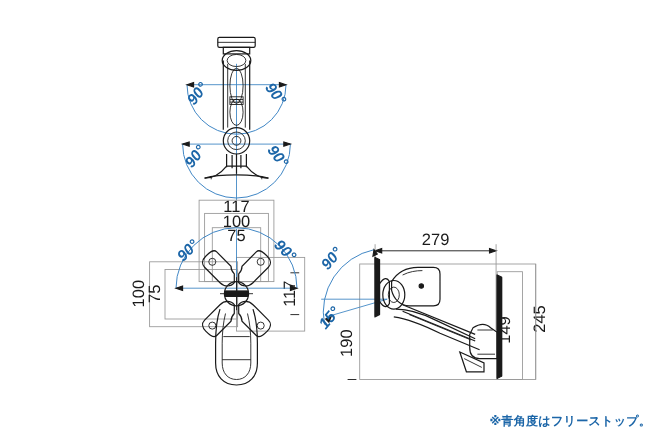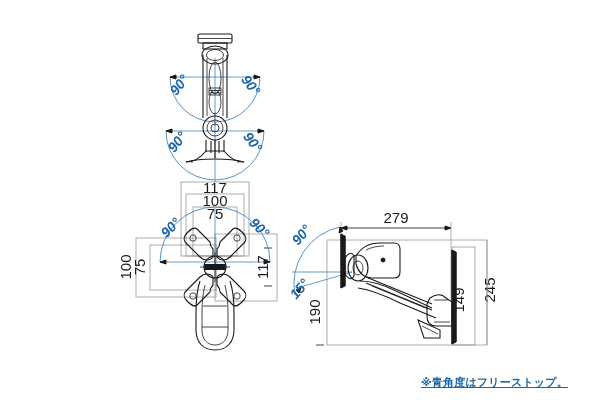--- a/index.html
+++ b/index.html
@@ -17,29 +17,28 @@
     background: #ffffff;
     overflow: hidden;
   }
   #drawing {
     position: absolute;
     left: 0;
     top: 0;
   }
   .note {
     position: absolute;
-    right: 32px;
+    right: 8px;
     bottom: 10px;
     font-family: "DejaVu Sans", sans-serif;
     font-size: 11px;
     font-weight: bold;
     color: #1c66a8;
     letter-spacing: 0.2px;
     white-space: nowrap;
-    text-decoration: underline;
   }
   
   .dim {
     font-family: "Liberation Sans", sans-serif;
     font-size: 15px;
     fill: #1a1a1a;
   }
   .ang {
     font-family: "Liberation Sans", sans-serif;
     font-size: 14px;

